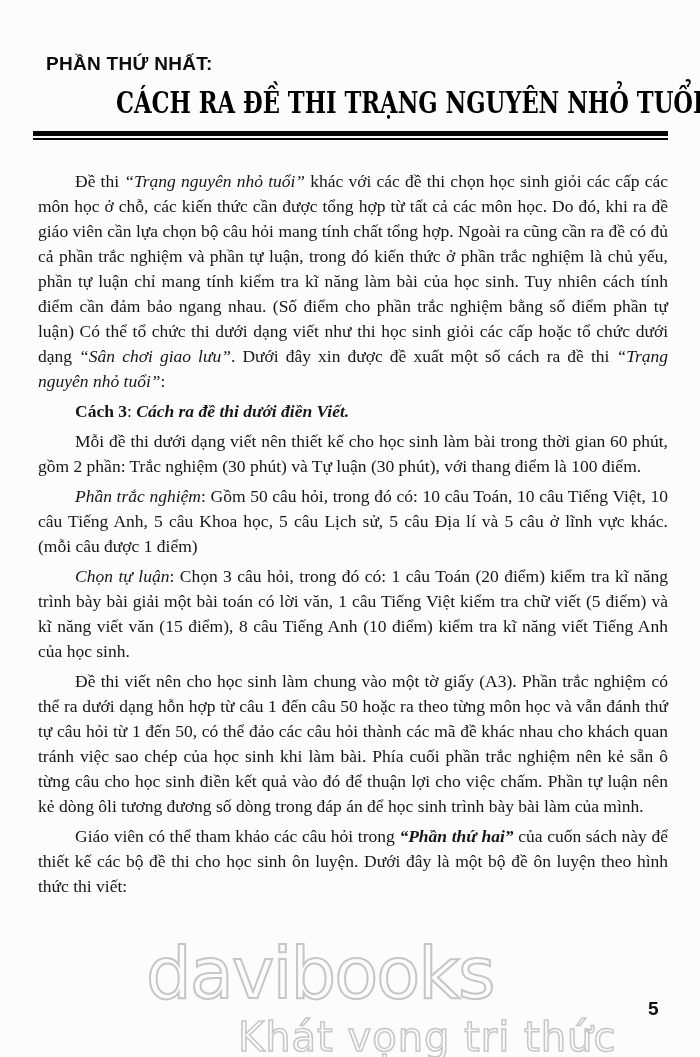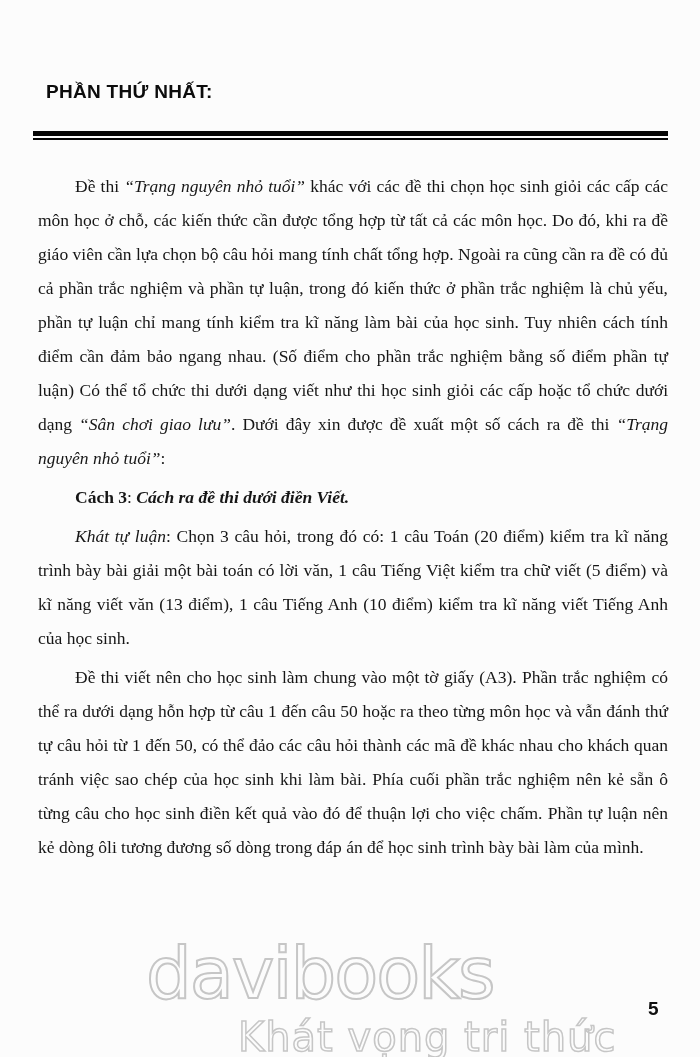--- a/index.html
+++ b/index.html
@@ -1,52 +1,58 @@
 <!DOCTYPE html>
 <html><head>
 <meta charset="utf-8">
 <style>
   html,body{margin:0;padding:0;background:#ffffff;}
   .page{position:relative;width:700px;height:1057px;background:#fcfcfc;overflow:hidden;
         font-family:"Liberation Serif",serif;color:#141414;}
   .kicker{position:absolute;left:46px;top:53px;
           font-family:"Liberation Sans",sans-serif;font-weight:bold;font-size:19px;
-          letter-spacing:.3px;color:#0c0c0c;margin-top:28px;}
+          letter-spacing:.3px;color:#0c0c0c;}
   .title-wrap{position:absolute;left:33px;top:86px;width:635px;text-align:center;white-space:nowrap;}
   .title-inner{display:inline-block;font-family:"DejaVu Serif",serif;font-weight:bold;
                font-size:29px;color:#000;transform:scaleX(.78);transform-origin:center;}
   .rule{position:absolute;left:33px;top:131px;width:635px;}
   .rule-thick{height:5px;background:#050505;}
   .rule-thin{height:2px;background:#050505;margin-top:2px;}
   .body-text{position:absolute;left:38px;top:169px;width:630px;
-             font-size:17.5px;line-height:34px;text-align:justify;color:#161616;}
+             font-size:17.5px;line-height:25px;text-align:justify;color:#161616;}
   .body-text p{margin:0 0 5px 0;text-indent:37px;}
   .i{font-style:italic}
   .b{font-weight:bold}
   .bi{font-weight:bold;font-style:italic}
   .wm1{position:absolute;left:146px;top:931px;font-family:"DejaVu Sans",sans-serif;
        font-size:72px;letter-spacing:-2px;color:transparent;
        -webkit-text-stroke:2px #c6c6c6;pointer-events:none;}
   .wm2{position:absolute;left:238px;top:1014px;font-family:"DejaVu Sans",sans-serif;
        font-size:40px;letter-spacing:1px;color:transparent;
        -webkit-text-stroke:1.5px #c6c6c6;pointer-events:none;}
   .pagenum{position:absolute;left:648px;top:998px;font-family:"Liberation Sans",sans-serif;
            font-size:19px;font-weight:bold;color:#101010;}
 </style>
 </head>
 <body>
 
 <div class="page">
   <div class="kicker">PHẦN THỨ NHẤT:</div>
+  <div class="title-wrap">
+    <span class="title-inner">CÁCH RA ĐỀ THI TRẠNG NGUYÊN NHỎ TUỔI</span>
+  </div>
   <div class="rule">
     <div class="rule-thick"></div>
     <div class="rule-thin"></div>
   </div>
   <div class="body-text" id="body-text">
       <p><span>Đề thi </span><span class="i">“Trạng nguyên nhỏ tuổi”</span><span> khác với các đề thi chọn học sinh giỏi các cấp các môn học ở chỗ, các kiến thức cần được tổng hợp từ tất cả các môn học. Do đó, khi ra đề giáo viên cần lựa chọn bộ câu hỏi mang tính chất tổng hợp. Ngoài ra cũng cần ra đề có đủ cả phần trắc nghiệm và phần tự luận, trong đó kiến thức ở phần trắc nghiệm là chủ yếu, phần tự luận chỉ mang tính kiểm tra kĩ năng làm bài của học sinh. Tuy nhiên cách tính điểm cần đảm bảo ngang nhau. (Số điểm cho phần trắc nghiệm bằng số điểm phần tự luận) Có thể tổ chức thi dưới dạng viết như thi học sinh giỏi các cấp hoặc tổ chức dưới dạng </span><span class="i">“Sân chơi giao lưu”</span><span>. Dưới đây xin được đề xuất một số cách ra đề thi </span><span class="i">“Trạng nguyên nhỏ tuổi”</span><span>:</span></p>
       <p><span class="b">Cách 3</span><span>: </span><span class="bi">Cách ra đề thi dưới điền Viết.</span></p>
-      <p><span class="i">Khát tự luận</span><span>: Chọn 3 câu hỏi, trong đó có: 1 câu Toán (20 điểm) kiểm tra kĩ năng trình bày bài giải một bài toán có lời văn, 1 câu Tiếng Việt kiểm tra chữ viết (5 điểm) và kĩ năng viết văn (13 điểm), 1 câu Tiếng Anh (10 điểm) kiểm tra kĩ năng viết Tiếng Anh của học sinh.</span></p>
+      <p><span>Mỗi đề thi dưới dạng viết nên thiết kế cho học sinh làm bài trong thời gian 60 phút, gồm 2 phần: Trắc nghiệm (30 phút) và Tự luận (30 phút), với thang điểm là 100 điểm.</span></p>
+      <p><span class="i">Phần trắc nghiệm</span><span>: Gồm 50 câu hỏi, trong đó có: 10 câu Toán, 10 câu Tiếng Việt, 10 câu Tiếng Anh, 5 câu Khoa học, 5 câu Lịch sử, 5 câu Địa lí và 5 câu ở lĩnh vực khác. (mỗi câu được 1 điểm)</span></p>
+      <p><span class="i">Chọn tự luận</span><span>: Chọn 3 câu hỏi, trong đó có: 1 câu Toán (20 điểm) kiểm tra kĩ năng trình bày bài giải một bài toán có lời văn, 1 câu Tiếng Việt kiểm tra chữ viết (5 điểm) và kĩ năng viết văn (15 điểm), 8 câu Tiếng Anh (10 điểm) kiểm tra kĩ năng viết Tiếng Anh của học sinh.</span></p>
       <p><span>Đề thi viết nên cho học sinh làm chung vào một tờ giấy (A3). Phần trắc nghiệm có thể ra dưới dạng hỗn hợp từ câu 1 đến câu 50 hoặc ra theo từng môn học và vẫn đánh thứ tự câu hỏi từ 1 đến 50, có thể đảo các câu hỏi thành các mã đề khác nhau cho khách quan tránh việc sao chép của học sinh khi làm bài. Phía cuối phần trắc nghiệm nên kẻ sẵn ô từng câu cho học sinh điền kết quả vào đó để thuận lợi cho việc chấm. Phần tự luận nên kẻ dòng ôli tương đương số dòng trong đáp án để học sinh trình bày bài làm của mình.</span></p>
+      <p><span>Giáo viên có thể tham khảo các câu hỏi trong </span><span class="bi">“Phần thứ hai”</span><span> của cuốn sách này để thiết kế các bộ đề thi cho học sinh ôn luyện. Dưới đây là một bộ đề ôn luyện theo hình thức thi viết:</span></p>
     </div>
   <div class="wm1">davibooks</div>
   <div class="wm2">Khát vọng tri thức</div>
   <div class="pagenum">5</div>
 </div>
 
 </body></html>

